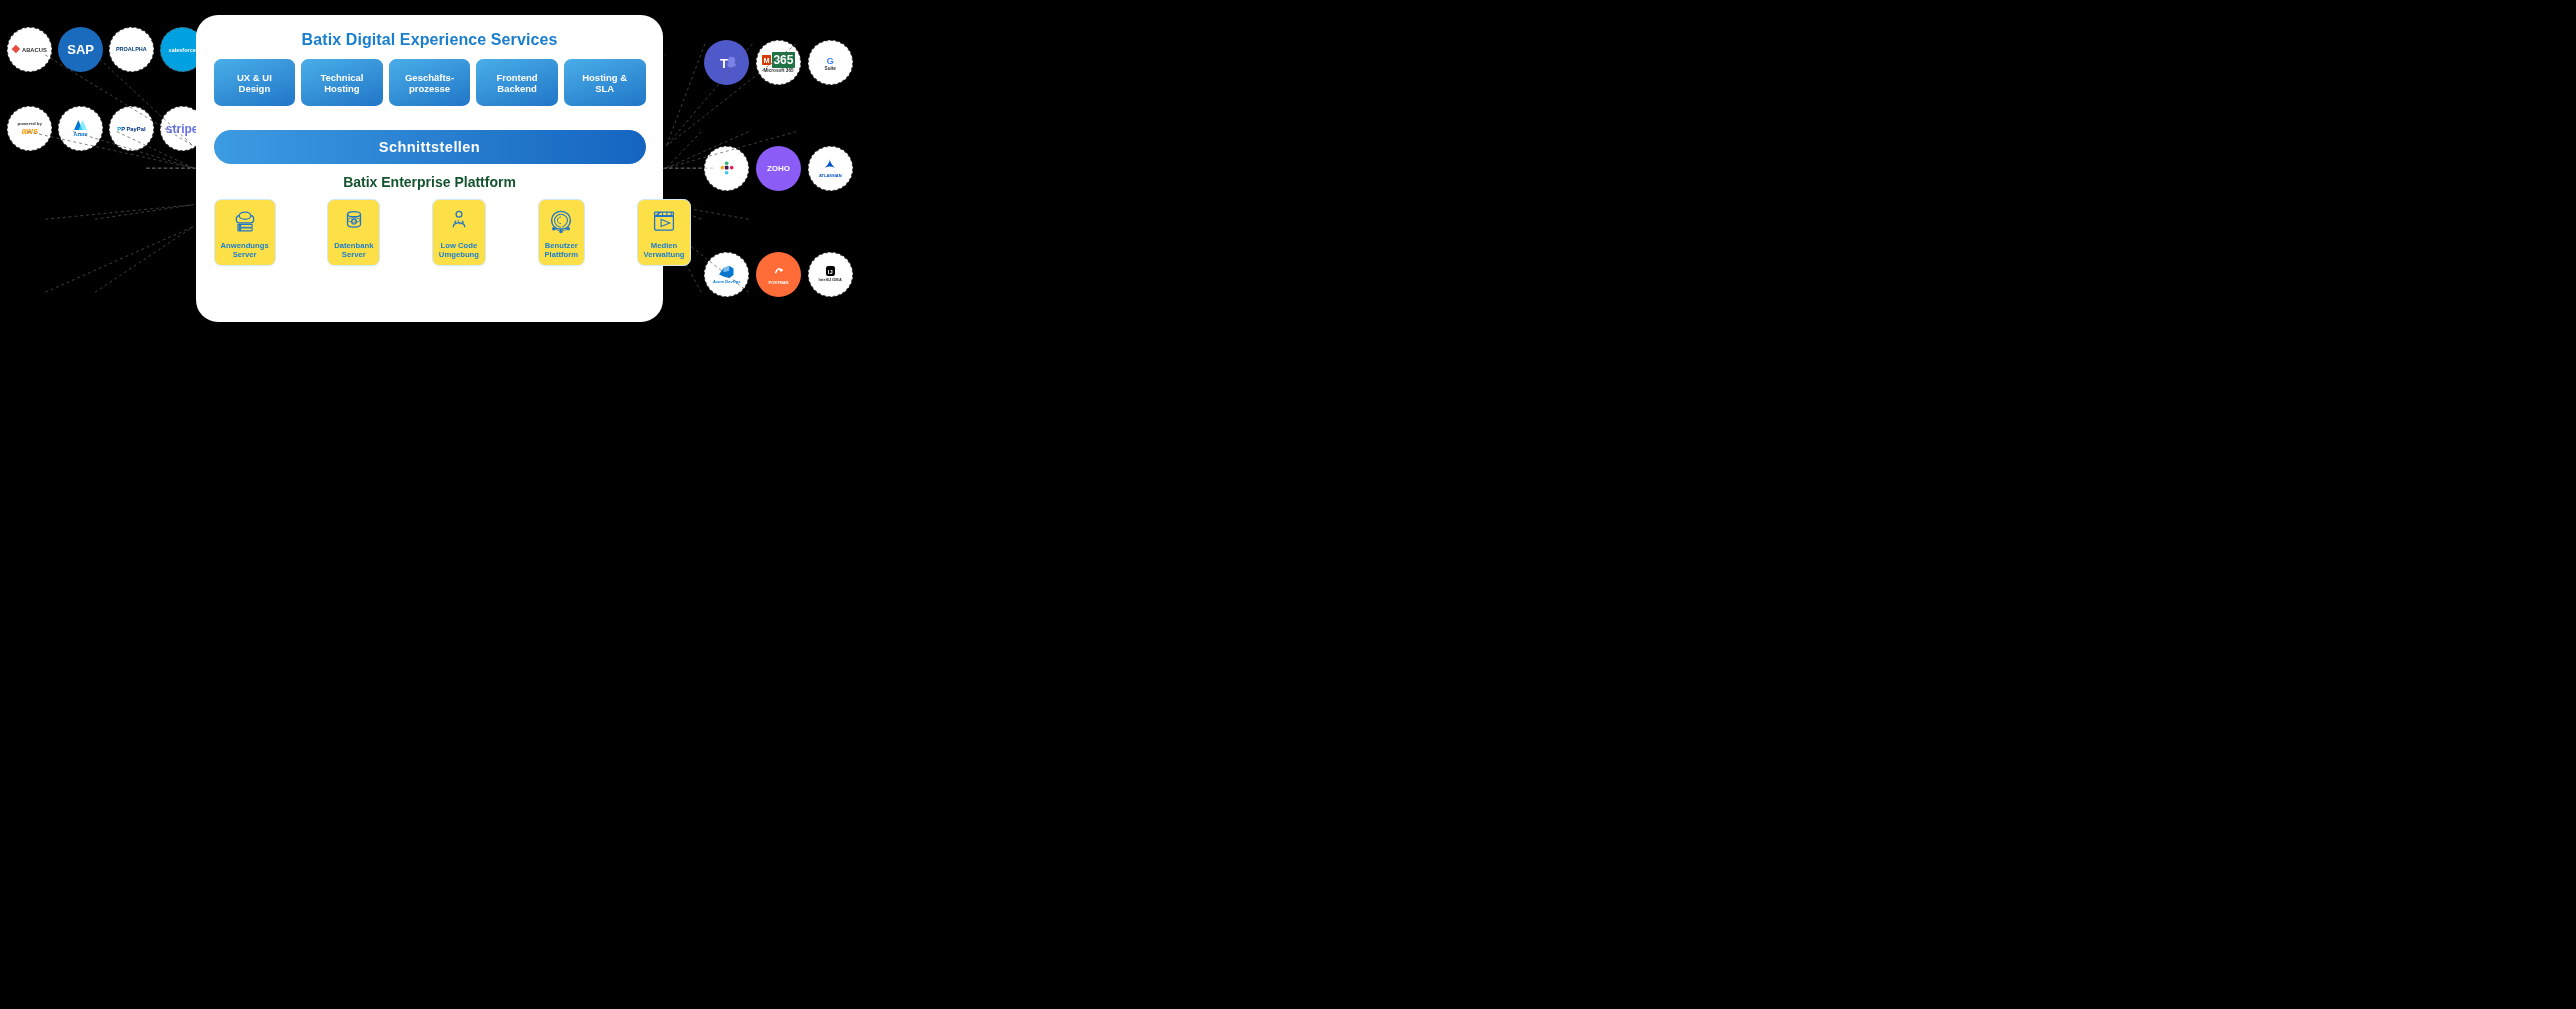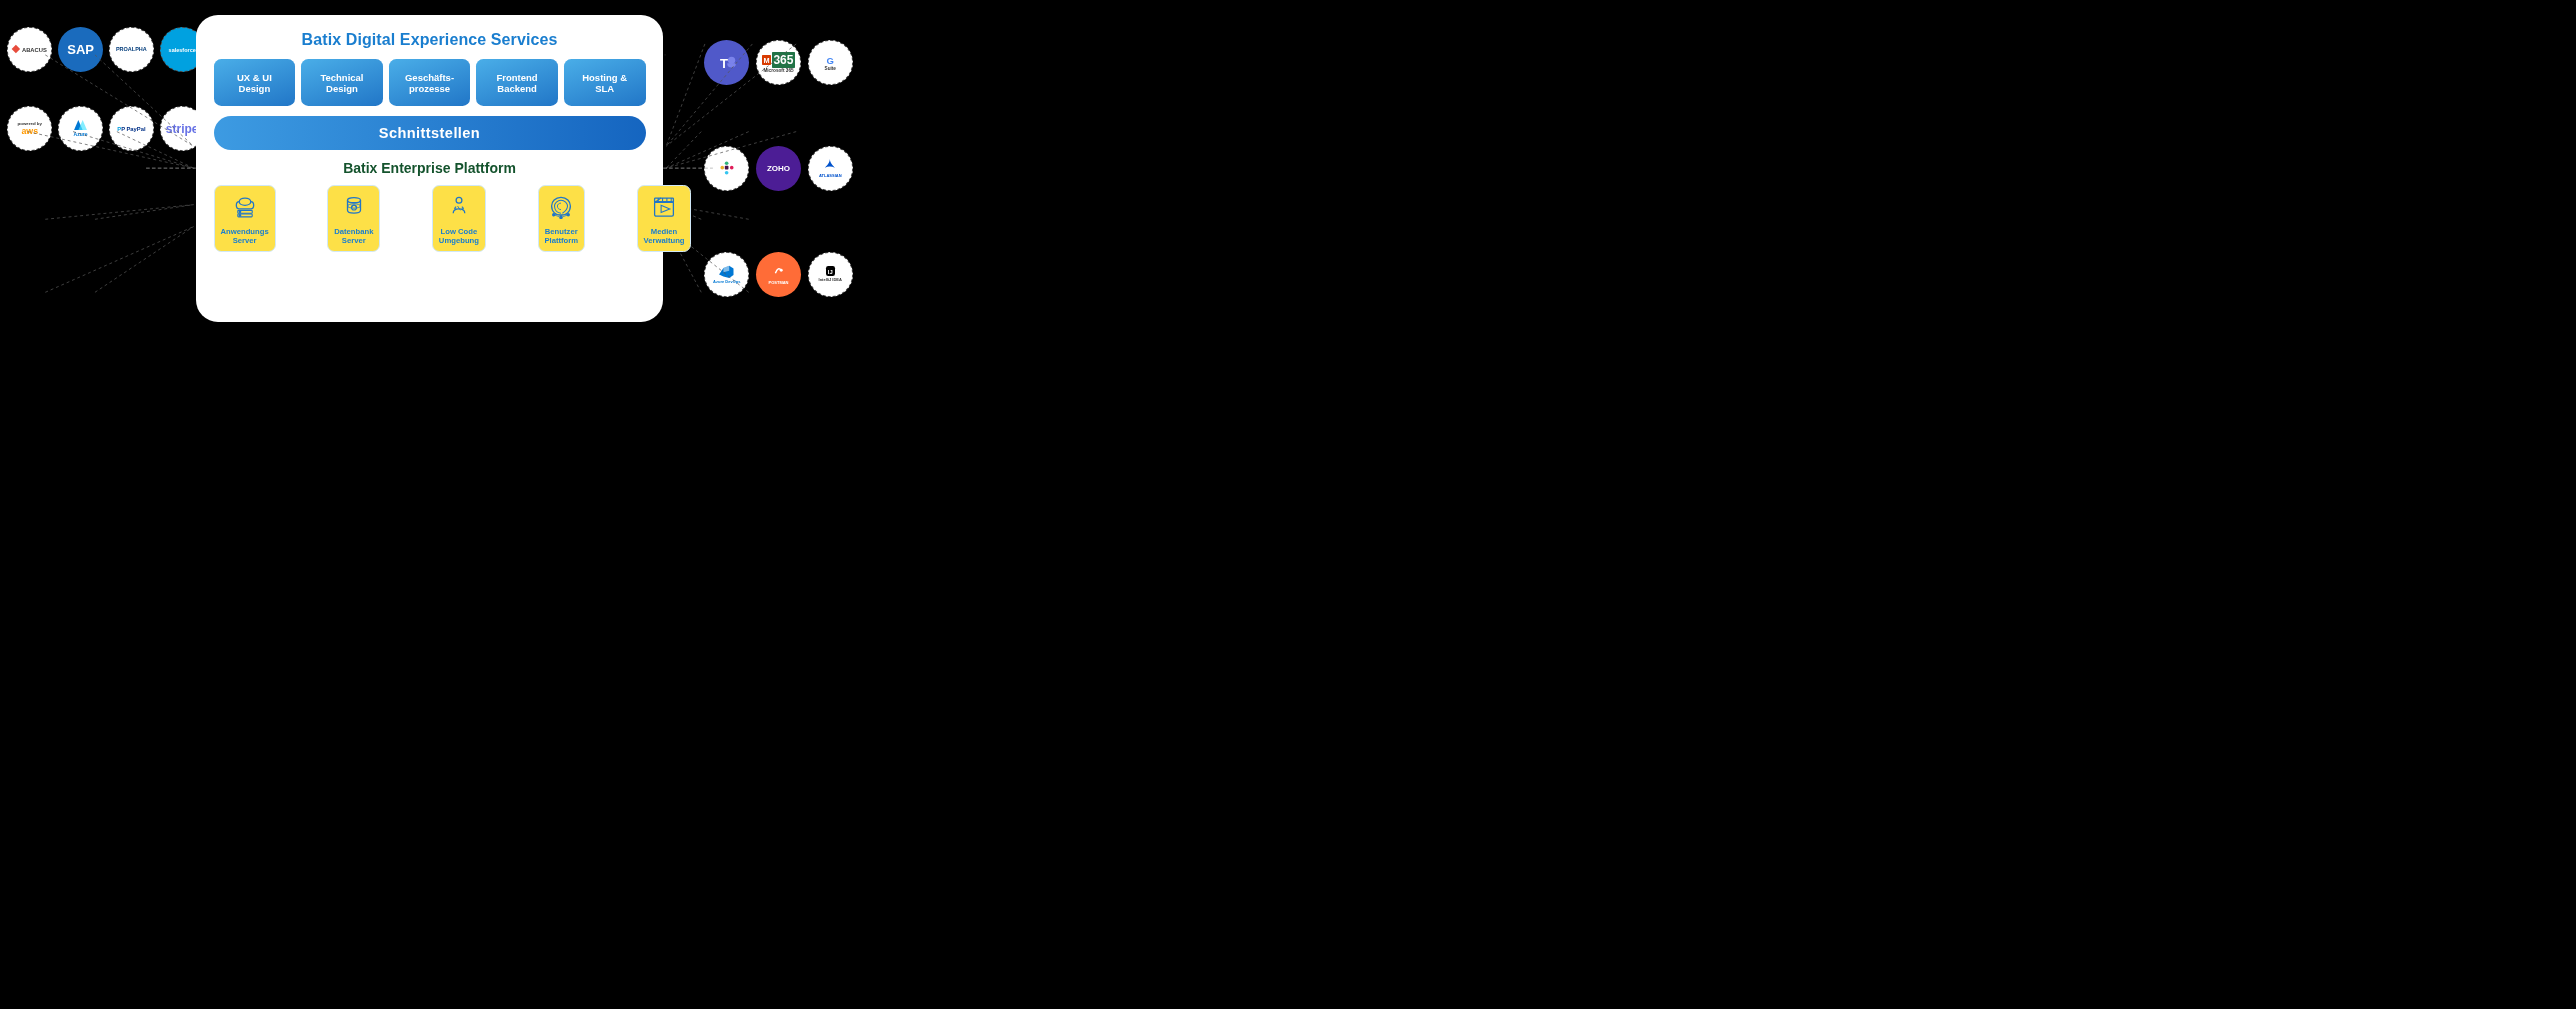--- a/index.html
+++ b/index.html
@@ -74,20 +74,21 @@
       background: linear-gradient(90deg, #3d9be2 0%, #1565c0 100%);
       border-radius: 22px;
       width: 100%;
       padding: 8.8px 0;
       text-align: center;
       font-size: 14.6px;
       font-weight: 800;
       color: #fff;
       margin-bottom: 10.2px;
       letter-spacing: 0.4px;
+      margin-top: 14px;
     }
 
     
     .bottom-title {
       font-size: 14px;
       font-weight: 800;
       color: #14532d;
       text-align: center;
       margin-bottom: 8.8px;
     }
@@ -281,21 +282,21 @@
   <div class="center-panel">
     <div class="center-title">Batix Digital Experience Services</div>
 
     <div class="service-cards">
       <div class="service-card">
         <span style="white-space:pre-line;">UX &amp; UI
 Design</span>
       </div>
       <div class="service-card">
         <span style="white-space:pre-line;">Technical
-Design</span>
+Hosting</span>
       </div>
       <div class="service-card">
         <span style="white-space:pre-line;">Geschäfts-
 prozesse</span>
       </div>
       <div class="service-card">
         <span style="white-space:pre-line;">Frontend
 Backend</span>
       </div>
       <div class="service-card">
@@ -430,21 +431,21 @@
       <div style="text-align:center;">
         <svg width="16" height="16" viewBox="0 0 22 22" fill="none">
           <rect x="2" y="8" width="5" height="5" rx="2.5" fill="#ECB22E"></rect>
           <rect x="8" y="2" width="5" height="5" rx="2.5" fill="#2EB67D"></rect>
           <rect x="15" y="8" width="5" height="5" rx="2.5" fill="#E01E5A"></rect>
           <rect x="8" y="15" width="5" height="5" rx="2.5" fill="#36C5F0"></rect>
           <rect x="8" y="8" width="5" height="5" rx="1" fill="#4A154B"></rect>
         </svg>
       </div>
     </div>
-    <div class="logo-circle" style="background:#4c1d95;border:none;">
+    <div class="logo-circle" style="background:#8b5cf6;border:none;">
       <span style="font-size:8px;font-weight:900;color:#fff;">ZOHO</span>
     </div>
 
     <div class="logo-circle">
       <div style="text-align:center;">
         <svg width="11.7" height="13" viewBox="0 0 16 18" fill="none">
           <path d="M1 12 Q8 6 8 0 Q8 6 15 12 Q8 9 1 12Z" fill="#0052cc"></path>
         </svg>
         <div style="font-size:4px;color:#0052cc;font-weight:700;">ATLASSIAN</div>
       </div>

